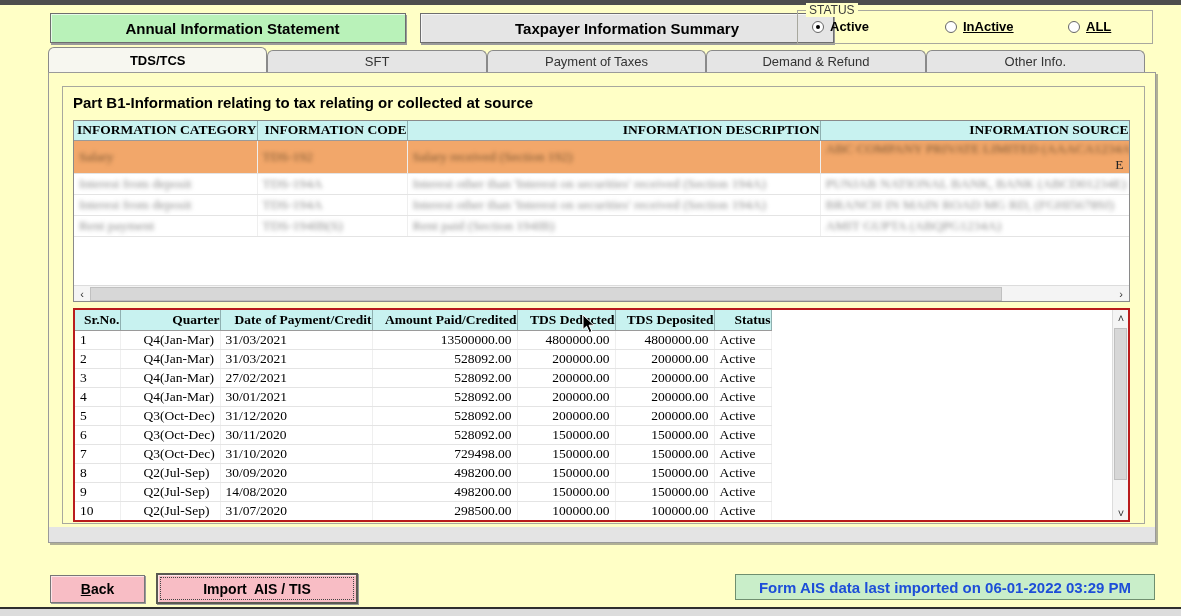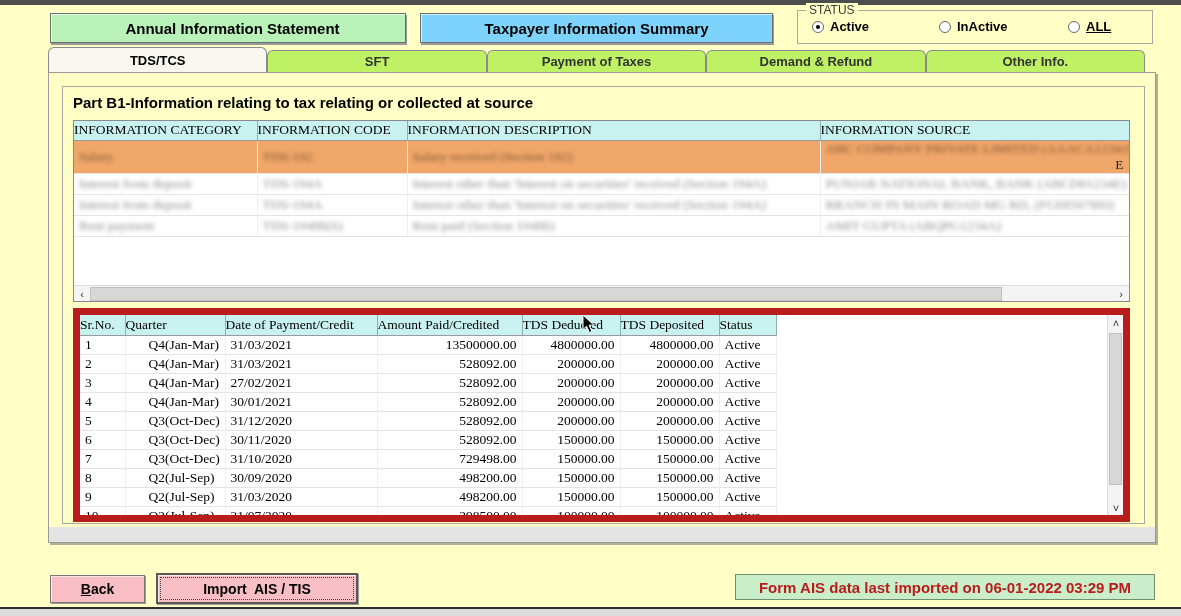--- a/index.html
+++ b/index.html
@@ -9,56 +9,56 @@
 
   .topbar { position:absolute; left:0; top:0; width:100%; height:5px; background:#4d4d4d; }
   .bottombar { position:absolute; left:0; top:607px; width:100%; height:9px;
                background:#dcdcdc; border-top:2px solid #2f2f2f; }
 
   
   .big-btn { position:absolute; display:flex; align-items:center; justify-content:center;
              font-weight:bold; font-size:15px; border:1px solid #6e6e6e;
              box-shadow:1px 2px 0 #9a9a9a, inset 1px 1px 0 rgba(255,255,255,.65); cursor:default; }
   .btn-ais { left:50px; top:13px; width:356px; height:30px; background:#b9f2b9;padding-left:9px; }
-  .btn-tis { left:420px; top:13px; width:353px; height:30px; background:#7dd3fc; }
+  .btn-tis { left:420px; top:13px; width:414px; height:30px; background:#e5e5e5; }
 
   
   .status-box { position:absolute; left:797px; top:10px; width:356px; height:34px;
                 border:1px solid #a8a89e; }
   .status-legend { position:absolute; left:806px; top:3px; padding:0 3px; font-size:12px;
                    color:#3a3a3a; background:#ffffc6; }
   .status-option { position:absolute; top:8px; display:flex; align-items:center; cursor:default; }
   .status-option:nth-child(1) { left:14px; }
-  .status-option:nth-child(2) { left:141px; }
+  .status-option:nth-child(2) { left:147px;text-decoration:underline; }
   .status-option:nth-child(3) { left:270px;text-decoration:underline; }
   .radio { position:relative; width:12px; height:12px; border-radius:50%; background:#fff;
            border:1px solid #666; display:inline-block; }
   .radio.checked::after { content:""; position:absolute; left:3px; top:3px; width:4px; height:4px;
            border-radius:50%; background:#000; }
   .radio-label { font-weight:bold; font-size:13px; margin-left:6px; }
 
   
   .tabstrip { position:absolute; left:48px; top:47px; width:1097px; height:25px; display:flex; }
   .tab { flex:1; margin-top:3px; display:flex; align-items:center; justify-content:center;
-         font-size:13px; color:#333; background:#bef264; border:1px solid #8a8a8a;
-         border-bottom:none; border-radius:6px 6px 0 0; cursor:default;font-weight:bold; }
+         font-size:13px; color:#333; background:#e5e5e5; border:1px solid #8a8a8a;
+         border-bottom:none; border-radius:6px 6px 0 0; cursor:default; }
   .tab.active { margin-top:0; background:#f7f7f0; color:#000; font-weight:bold; z-index:2; }
 
   
   .tabpage { position:absolute; left:48px; top:72px; width:1108px; height:471px;
              background:#ffffc6; border:1px solid #9a9a9a; box-shadow:2px 2px 0 #b0b096; }
   .page-bottom-edge { position:absolute; left:0; bottom:0; width:100%; height:15px; background:#e4e4e4; }
   .panel { position:absolute; left:62px; top:86px; width:1083px; height:438px;
            border:1px solid #a8a89e; }
   .part-title { position:absolute; left:73px; top:94px; font-size:15px; font-weight:bold; }
 
   
   table { border-collapse:collapse; table-layout:fixed;
           font-family:"Liberation Serif", serif; font-size:13.5px; }
-  th { background:#c8f2f0; font-weight:normal; text-align:left;
+  th { background:#c8f2f0; font-weight:bold; text-align:right;
        border-right:1px solid #8fb0b0; border-bottom:1px solid #9a9a9a;
        overflow:hidden; white-space:nowrap; }
   td { overflow:hidden; white-space:nowrap; border-right:1px solid #efefef;
        border-bottom:1px solid #e4e4e4; padding:0 5px; }
 
   
   .info-box { position:absolute; left:73px; top:120px; width:1057px; height:182px;
               background:#fff; border:1px solid #8a8a8a; overflow:hidden; }
   .info-table { width:1055px; }
   .info-table th { height:19px; }
@@ -77,40 +77,40 @@
   .hthumb { position:absolute; left:16px; top:1px; width:912px; height:14px;
             background:#d7d7d7; border:1px solid #c0c0c0; }
   .vscroll { position:absolute; right:0; top:0; width:16px; height:100%;
              background:#f4f4f4; border-left:1px solid #dcdcdc; }
   .v-up { top:0; left:0; } .v-down { bottom:0; left:0; }
   .vthumb { position:absolute; left:1px; top:18px; width:13px; height:152px;
             background:#d7d7d7; border:1px solid #c0c0c0; }
 
   
   .detail-box { position:absolute; left:73px; top:308px; width:1057px; height:214px;
-                background:#fff; border:7px solid #b91c1c; overflow:hidden; }
+                background:#fff; border:2px solid #b91c1c; overflow:hidden; }
   .detail-table { width:1039px; }
   .detail-table th { height:20px; }
   .detail-table td { height:19px; }
   .detail-table th.filler, .detail-table td.filler { background:#fff; border:none; }
   .detail-table td.num { text-align:right; }
   .detail-table td.c-quarter { padding-left:23px; }
 
   
   .pink-btn { position:absolute; display:flex; align-items:center; justify-content:center;
               background:#f8bdc5; font-weight:bold; font-size:14px; border:1px solid #777;
               box-shadow:1px 1px 0 #999, inset 1px 1px 0 rgba(255,255,255,.6); cursor:default; }
   .btn-back { left:50px; top:575px; width:95px; height:28px; }
   .btn-import { left:156px; top:573px; width:202px; height:31px; border:2px solid #5a5a52;
                 outline:1px dotted #444; outline-offset:-5px; }
   .btn-import span { white-space:pre;text-align:right; }
   .btn-download { left:370px; top:575px; width:285px; height:28px; }
   .mnemonic { text-decoration:underline; }
   .status-msg { position:absolute; left:735px; top:574px; width:420px; height:26px;
-                background:#c9eec9; border:1px solid #6f8f6f; color:#b91c1c; font-weight:bold;
+                background:#c9eec9; border:1px solid #6f8f6f; color:#1d4ed8; font-weight:bold;
                 font-size:15px; display:flex; align-items:center; justify-content:center; }
 
   .cursor { position:absolute; left:582px; top:314px; z-index:50; pointer-events:none; }
 </style>
 </head>
 <body>
 
 <div id="app">
   <div class="topbar"></div>
 
@@ -299,21 +299,21 @@
             <td>30/09/2020</td>
             <td class="num">498200.00</td>
             <td class="num">150000.00</td>
             <td class="num">150000.00</td>
             <td>Active</td>
             <td class="filler"></td>
           </tr>
           <tr>
             <td>9</td>
             <td class="c-quarter">Q2(Jul-Sep)</td>
-            <td>31/03/2020</td>
+            <td>14/08/2020</td>
             <td class="num">498200.00</td>
             <td class="num">150000.00</td>
             <td class="num">150000.00</td>
             <td>Active</td>
             <td class="filler"></td>
           </tr>
           <tr>
             <td>10</td>
             <td class="c-quarter">Q2(Jul-Sep)</td>
             <td>31/07/2020</td>

